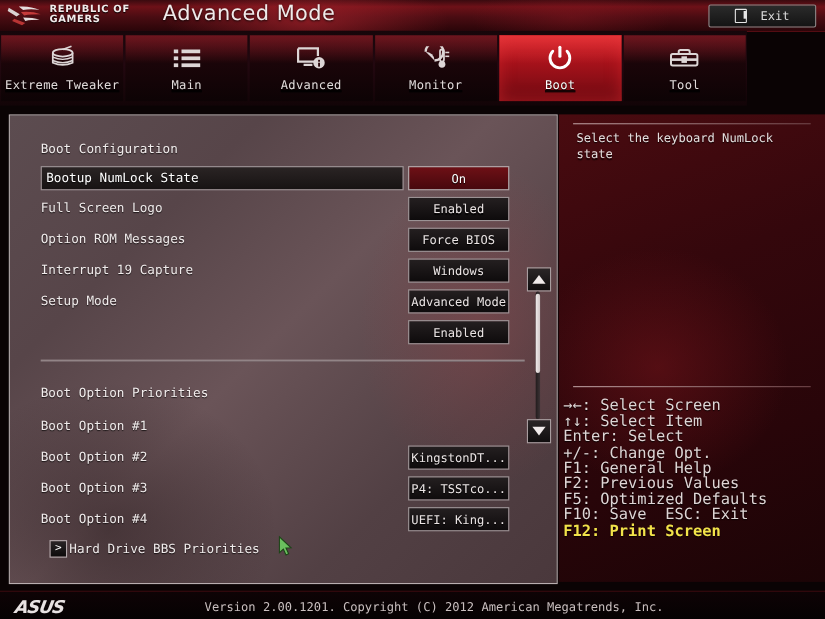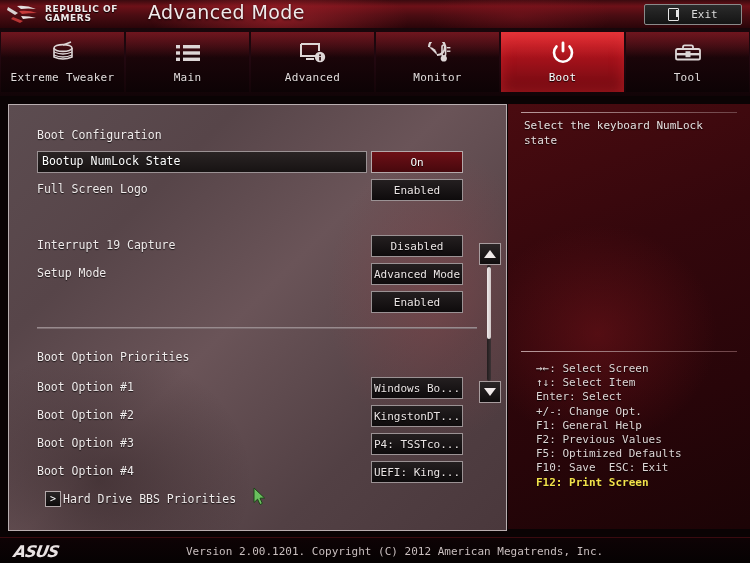--- a/index.html
+++ b/index.html
@@ -52,23 +52,24 @@
     width:9px;height:11px;border:1.4px solid #e6e6e6;border-radius:1px;
     position:relative;display:inline-block;
   }
   .exit-ico:after{
     content:"";position:absolute;right:-1px;top:1px;width:3px;height:7px;
     background:#e6e6e6;
   }
 
   
   .tabbar{
-    position:absolute;left:0;top:28px;width:750px;height:68px;
+    position:absolute;left:0;top:28px;width:679px;height:68px;
     background:linear-gradient(180deg,#17060a 0%,#230810 45%,#120407 100%);
     display:flex;
+    text-decoration:underline;
   }
   .tab{
     flex:1;position:relative;margin:4px 1px 4px 1px;
     background:linear-gradient(180deg,#3d0d14 0%,#1b0509 40%,#0d0305 100%);
     display:flex;flex-direction:column;align-items:center;justify-content:center;
     cursor:pointer;overflow:hidden;
   }
   .tab:before{
     content:"";position:absolute;left:0;right:0;top:0;height:26px;
     background:linear-gradient(180deg,rgba(160,30,40,.5),rgba(0,0,0,0));
@@ -179,22 +180,22 @@
   .hp-rule{
     position:absolute;left:13px;width:216px;height:1px;
     background:linear-gradient(90deg,#b99a9c,#6d4347);z-index:3;
   }
   .help-text{
     position:absolute;left:16px;top:122px;width:216px;z-index:3;
     font-size:11px;color:#e6dede;line-height:15px;
     text-shadow:0 1px 1px rgba(0,0,0,.8);
   }
   .keys{
-    position:absolute;left:28px;top:360px;z-index:3;
-    font-size:11px;color:#ded5d5;line-height:14.2px;
+    position:absolute;left:4px;top:360px;z-index:3;
+    font-size:14px;color:#ded5d5;line-height:14.2px;
   }
   .keys div{white-space:pre;text-shadow:0 1px 1px rgba(0,0,0,.8);}
   .keys div.hi{color:#f2e24a;font-weight:bold;}
 
   
   .footer{
     position:absolute;left:0;top:537px;width:750px;height:26px;
     background:linear-gradient(180deg,#0e0305 0%,#050202 100%);
     border-top:1px solid #3a0b10;
   }
@@ -329,42 +330,45 @@
       <div class="sel-bar"></div>
       <div class="row-label">Bootup NumLock State</div>
       <div class="val-box hot">On</div>
     </div>
 
     <div class="row" style="top:74px">
       <div class="row-label">Full Screen Logo</div>
       <div class="val-box">Enabled</div>
     </div>
 
+    <div class="row" style="top:102px">
+      <div class="row-label">Option ROM Messages</div>
+      <div class="val-box">Force BIOS</div>
+    </div>
 
     <div class="row" style="top:130px">
       <div class="row-label">Interrupt 19 Capture</div>
-      <div class="val-box">Disabled</div>
+      <div class="val-box">Windows</div>
     </div>
 
     <div class="row" style="top:158px">
       <div class="row-label">Setup Mode</div>
       <div class="val-box">Advanced Mode</div>
     </div>
 
     <div class="row" style="top:186px">
       <div class="val-box">Enabled</div>
     </div>
 
     <div class="divider" style="top:222px"></div>
 
     <div class="section-head" style="top:245px">Boot Option Priorities</div>
 
     <div class="row" style="top:272px">
       <div class="row-label">Boot Option #1</div>
-      <div class="val-box">Windows Bo...</div>
     </div>
 
     <div class="row" style="top:300px">
       <div class="row-label">Boot Option #2</div>
       <div class="val-box">KingstonDT...</div>
     </div>
 
     <div class="row" style="top:328px">
       <div class="row-label">Boot Option #3</div>
       <div class="val-box">P4: TSSTco...</div>

